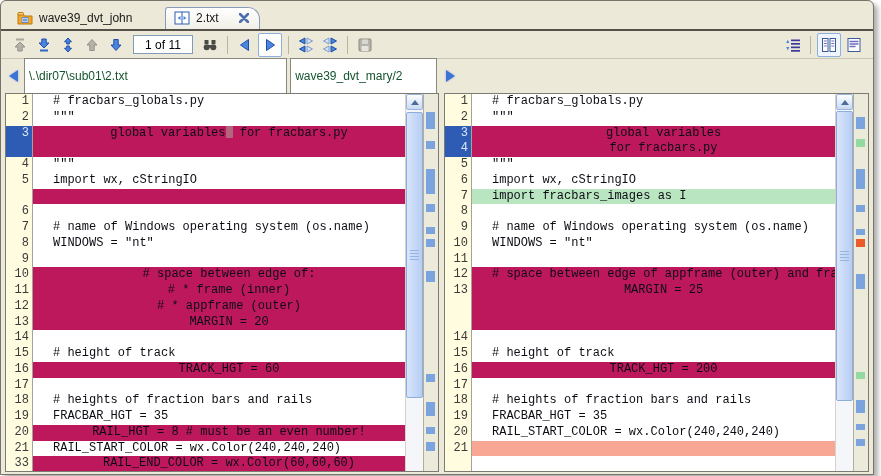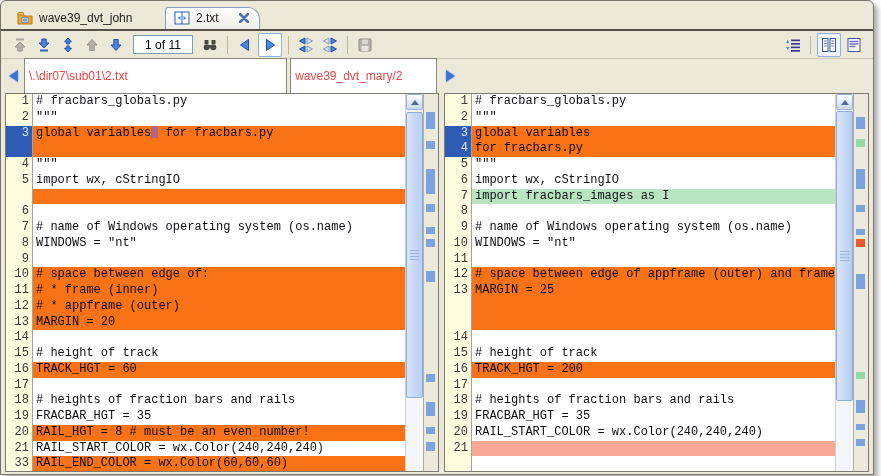--- a/index.html
+++ b/index.html
@@ -32,36 +32,36 @@
   .headers{height:28px;display:flex;gap:5px;padding:3px 4px 3px 4px;flex:none;align-items:center;}
   .hdr{display:flex;align-items:center;gap:3px;height:22px;}
   .col-left{width:432px;flex:none;}
   .col-right{flex:1;}
   .navtri{width:16px;height:16px;display:flex;align-items:center;justify-content:center;flex:none;}
   .tri-left{width:0;height:0;border-top:6px solid transparent;border-bottom:6px solid transparent;
             border-right:9px solid #3b74d4;filter:drop-shadow(0 0 1px #9ab4e2);}
   .tri-right{width:0;height:0;border-top:6px solid transparent;border-bottom:6px solid transparent;
              border-left:9px solid #3b74d4;filter:drop-shadow(0 0 1px #9ab4e2);}
   .pathbox{height:18px;background:#fff;border:1px solid #8a887c;font:12px "Liberation Sans",sans-serif;
-           padding:8px 4px;color:#ef4444;}
+           padding:8px 4px;color:#14532d;}
   .pb-main{flex:1.85;min-width:0;}
   .pb-sub{flex:1;min-width:0;}
   .pb-full{flex:1;min-width:0;}
 
   
   .panes{flex:1;display:flex;gap:5px;padding:0 4px 2px 4px;overflow:hidden;}
   .pane{background:#fff;border:1px solid #7b7b74;display:flex;overflow:hidden;}
   .gutter{width:26px;flex:none;background:#fffcdf;border-right:1px solid #a0a49c;overflow:hidden;}
   .lnum{height:15.75px;line-height:15.75px;font:12px "Liberation Mono","DejaVu Sans Mono",monospace;
         color:#3a3a3a;text-align:right;padding-right:3px;}
   .lnum.sel{background:#2e5cb4;color:#dce7fa;}
   .codecol{flex:1;overflow:hidden;background:#fff;min-width:0;}
   .cline{height:15.75px;line-height:15.75px;font:12px "Liberation Mono","DejaVu Sans Mono",monospace;
-         color:#0c0c14;white-space:pre;padding-left:3px;overflow:hidden;}
-  .cline.chg{background:#f97316;}
+         color:#0c0c14;white-space:pre;padding-left:20px;overflow:hidden;}
+  .cline.chg{background:#be185d;text-align:center;}
   .cline.add{background:#b9e6c0;}
   .cline.del{background:#f9a795;}
   .marker{display:inline-block;width:7px;height:12px;background:#b4647c;vertical-align:-2px;}
 
   
   .vscroll{width:17px;flex:none;background:#f4f6fa;border-left:1px solid #d6d2ca;position:relative;}
   .sb-btn{position:absolute;top:0;left:0;right:0;height:16px;background:linear-gradient(#fdfefe,#c9d9f2);
           border:1px solid #98b4de;border-radius:2px;display:flex;align-items:center;justify-content:center;box-sizing:border-box;}
   .sb-up{width:0;height:0;border-left:4px solid transparent;border-right:4px solid transparent;
          border-bottom:5px solid #4d6a98;}

